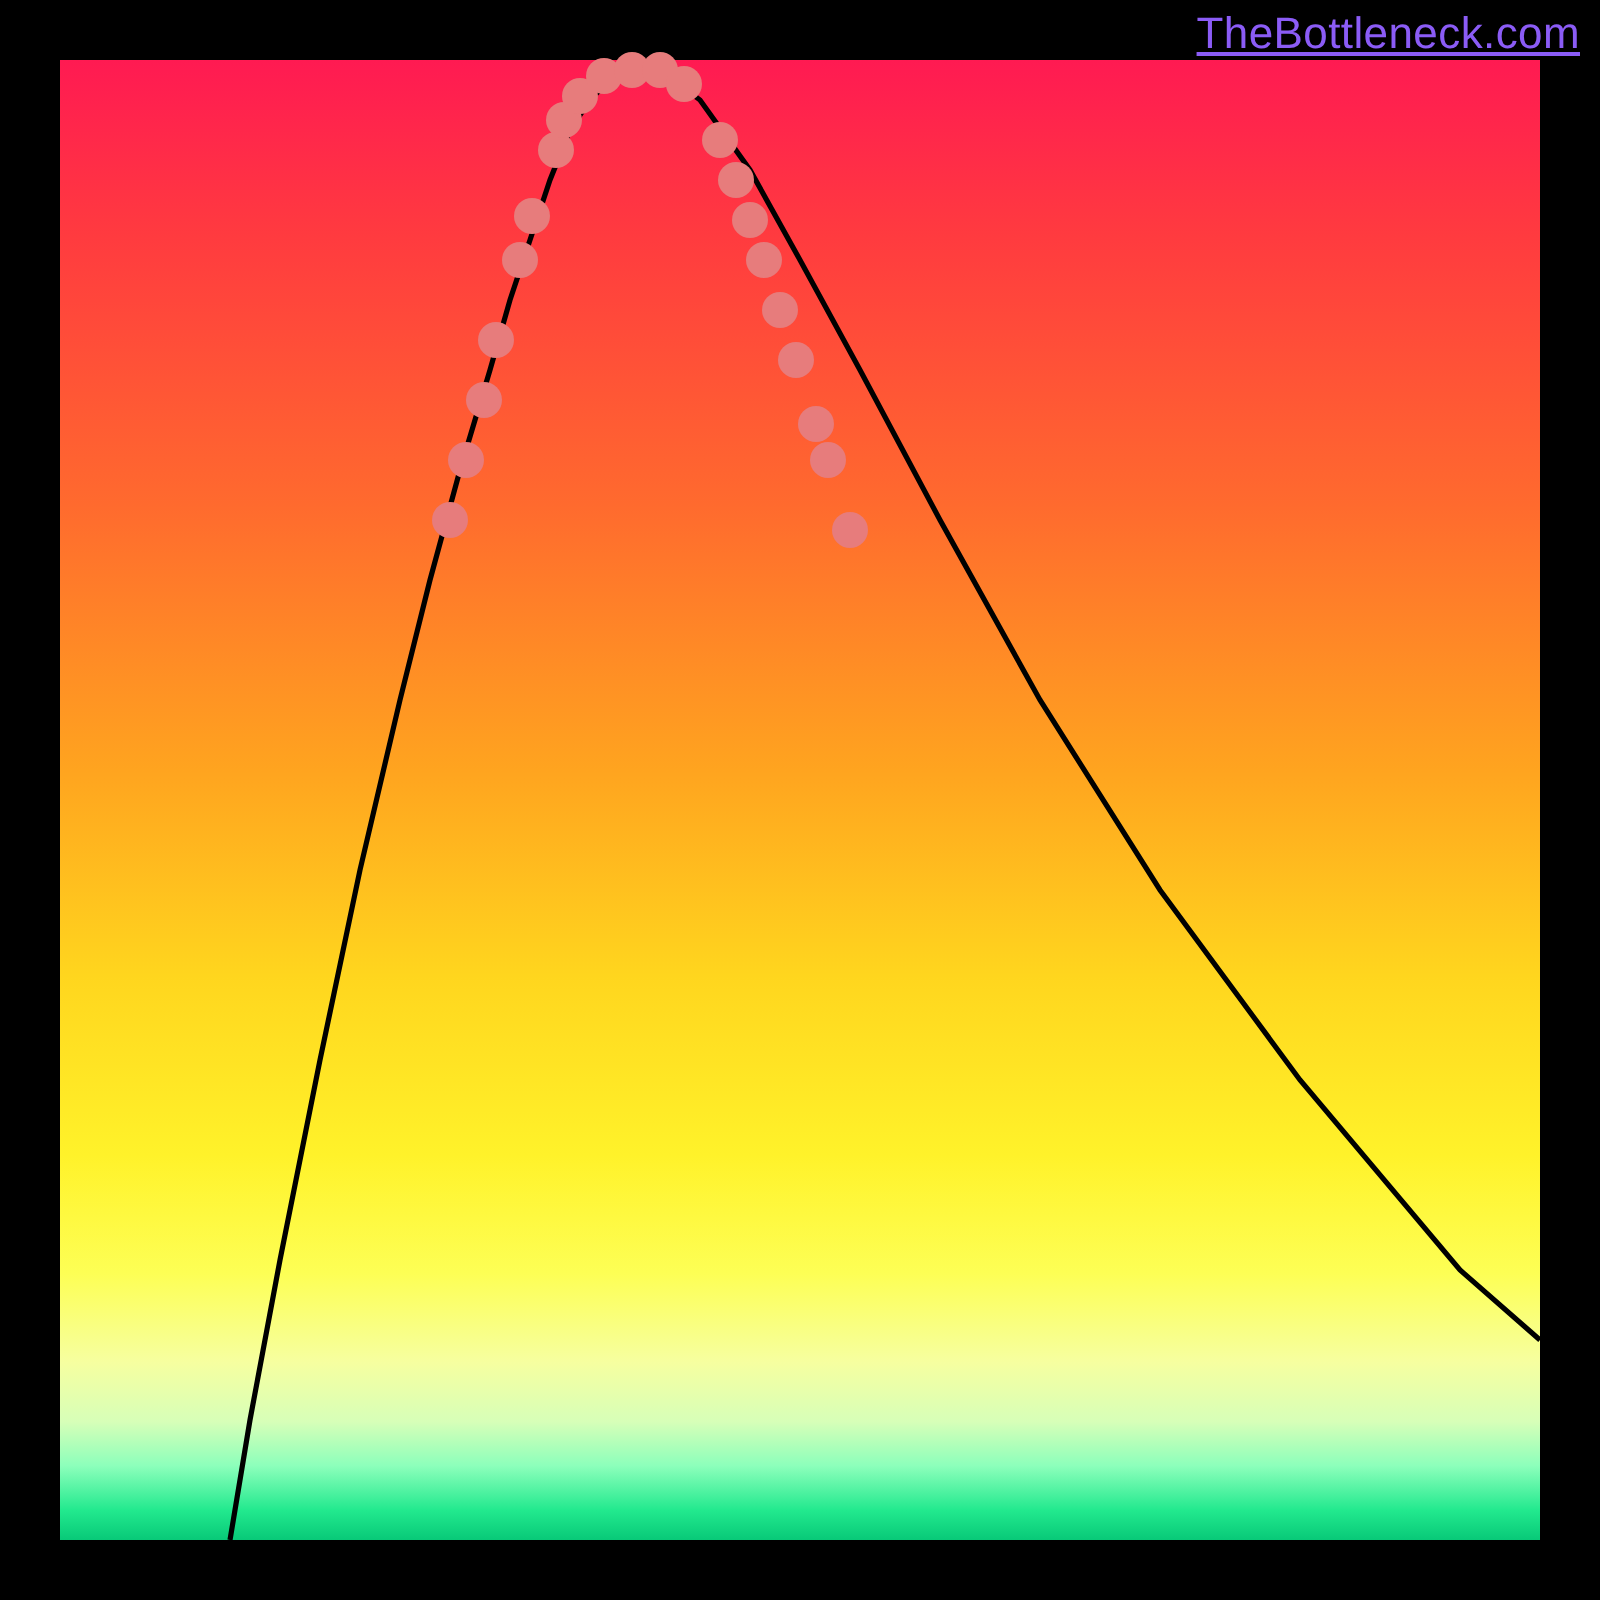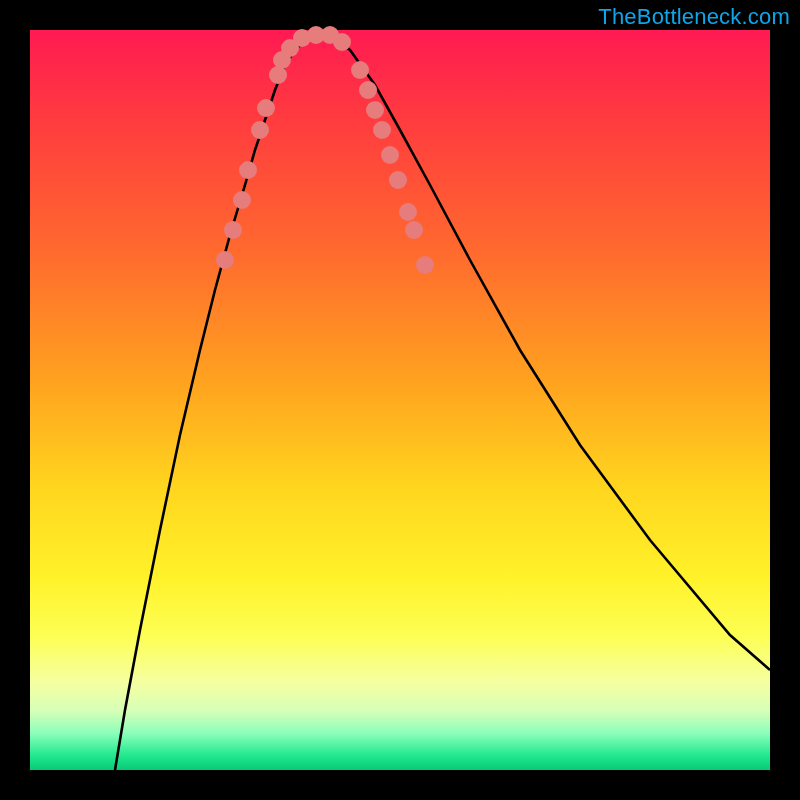--- a/index.html
+++ b/index.html
@@ -39,23 +39,24 @@
       #8cffbb 95%,
       #22e98e 98%,
       #08c978 100%
     );
   }
   .watermark {
     position: absolute;
     top: 4px;
     right: 10px;
     font-size: 22px;
-    color: #0ea5e9;
+    color: #8b5cf6;
     letter-spacing: 0.2px;
     font-weight: 500;
+    text-decoration: underline;
   }
   svg.curve {
     position: absolute;
     top: 0;
     left: 0;
     width: 740px;
     height: 740px;
     overflow: visible;
   }
 </style>

